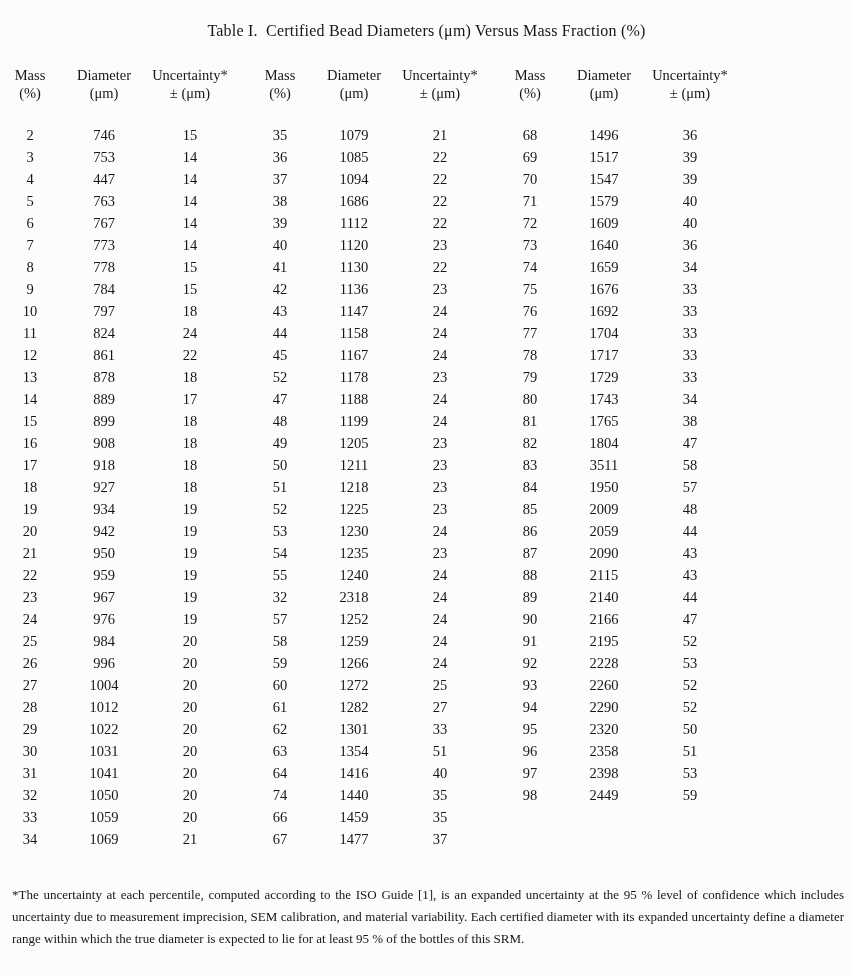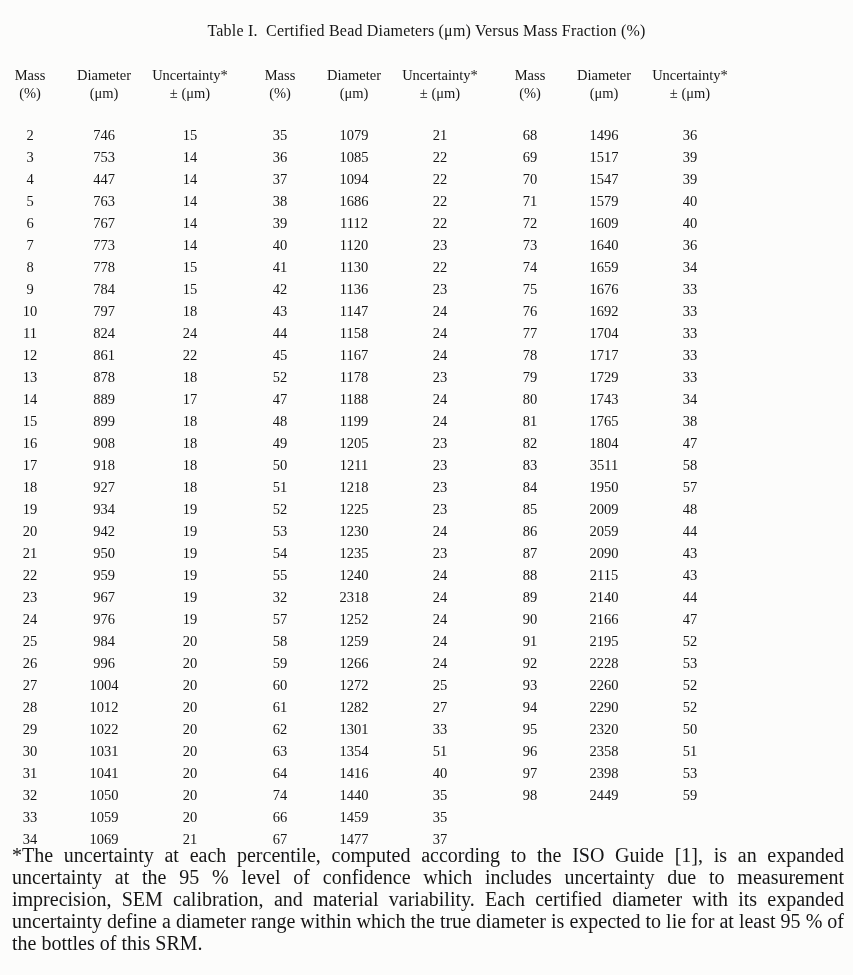--- a/index.html
+++ b/index.html
@@ -51,24 +51,24 @@
     height: 22px;
     line-height: 22px;
     font-size: 14.5px;
   }
   .trow .tcell { text-align: center; }
   .trow .tcell:nth-child(1) { width: 60px; }
   .trow .tcell:nth-child(2) { width: 88px; }
   .trow .tcell:nth-child(3) { width: 84px; }
   .footnote {
     position: absolute;
-    top: 844px;
+    top: 884px;
     left: 12px;
     width: 832px;
-    font-size: 20px;
+    font-size: 13px;
     line-height: 22px;
     text-align: justify;
   }
 </style>
 </head>
 <body>
 
 <div class="page-title">Table I.  Certified Bead Diameters (μm) Versus Mass Fraction (%)</div>
 
 <div class="table-wrap">

